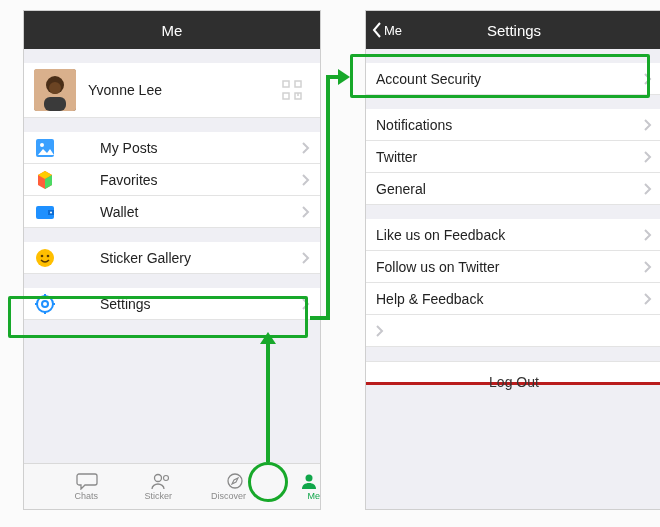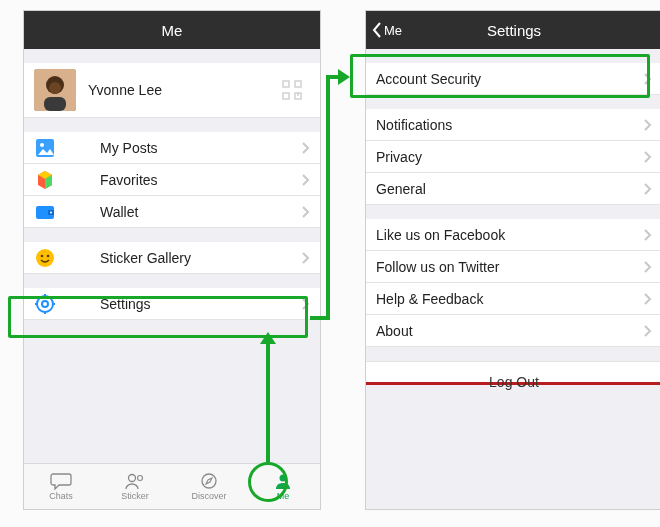--- a/index.html
+++ b/index.html
@@ -92,21 +92,21 @@
     bottom: 0; left: 0; right: 0;
     height: 46px;
     background: #f7f7f8;
     border-top: 1px solid #d9d9d9;
     display: flex;
   }
   .tab {
     flex: 1;
     display: flex;
     flex-direction: column;
-    align-items: center;
+    align-items: flex-end;
     justify-content: center;
     font-size: 9px;
     color: #8a8a8a;
     cursor: pointer;
   }
   .tab.active { color: #10a64a; }
   .tab .ticon { width: 22px; height: 18px; margin-bottom: 1px; }
 
   .logout {
     background:#fff;
@@ -297,54 +297,53 @@
 
   <div class="section-gap"></div>
 
   <div class="cell row-std">
     <span class="label">Notifications</span>
     <svg class="chevron" viewBox="0 0 8 12">
         <path d="M1 1 L6 6 L1 11"></path>
       </svg>
   </div>
   <div class="cell row-std">
-    <span class="label">Privacy</span>
+    <span class="label">Twitter</span>
     <svg class="chevron" viewBox="0 0 8 12">
         <path d="M1 1 L6 6 L1 11"></path>
       </svg>
   </div>
   <div class="cell row-std">
     <span class="label">General</span>
     <svg class="chevron" viewBox="0 0 8 12">
         <path d="M1 1 L6 6 L1 11"></path>
       </svg>
   </div>
 
   <div class="section-gap"></div>
 
   <div class="cell row-std">
-    <span class="label">Like us on Facebook</span>
+    <span class="label">Like us on Feedback</span>
     <svg class="chevron" viewBox="0 0 8 12">
         <path d="M1 1 L6 6 L1 11"></path>
       </svg>
   </div>
   <div class="cell row-std">
     <span class="label">Follow us on Twitter</span>
     <svg class="chevron" viewBox="0 0 8 12">
         <path d="M1 1 L6 6 L1 11"></path>
       </svg>
   </div>
   <div class="cell row-std">
     <span class="label">Help &amp; Feedback</span>
     <svg class="chevron" viewBox="0 0 8 12">
         <path d="M1 1 L6 6 L1 11"></path>
       </svg>
   </div>
   <div class="cell row-std">
-    <span class="label">About</span>
     <svg class="chevron" viewBox="0 0 8 12">
         <path d="M1 1 L6 6 L1 11"></path>
       </svg>
   </div>
 
   <div class="section-gap"></div>
 
   <div class="logout">Log Out</div>
 </div>
 

